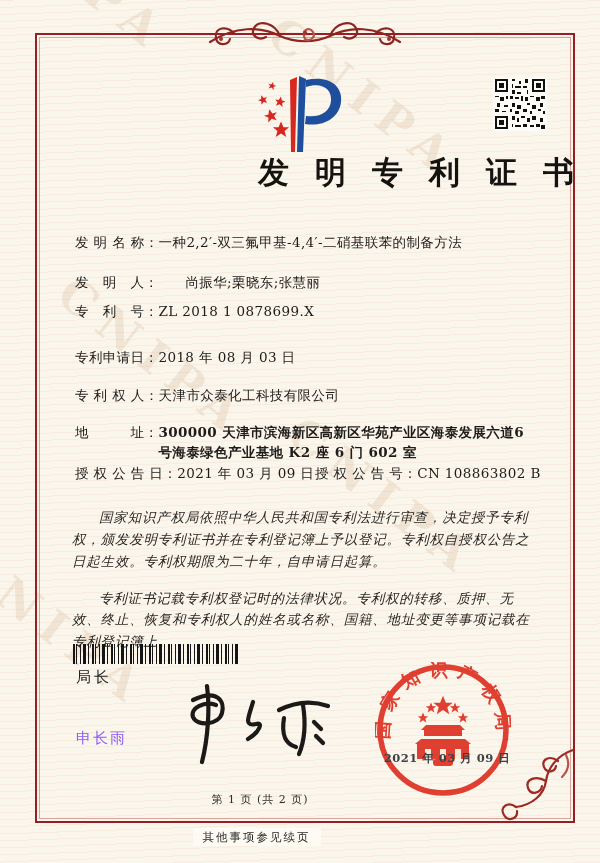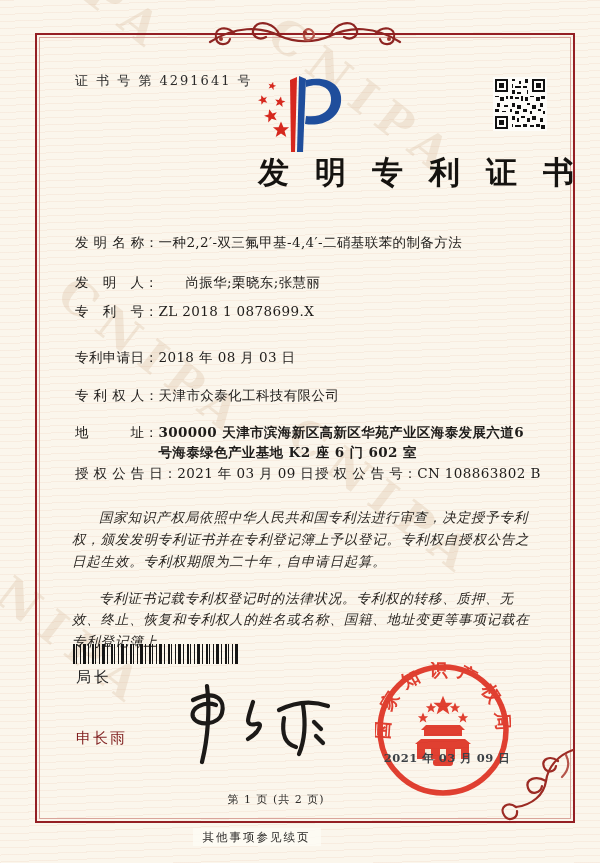--- a/index.html
+++ b/index.html
@@ -54,31 +54,31 @@
   .body-text p{margin:15px;text-indent:2em;}
 
   .barcode{position:absolute;left:73px;top:644px;width:166px;height:20px;
     background-image:repeating-linear-gradient(90deg,
       #151515 0 2px, transparent 2px 3px, #151515 3px 4px, transparent 4px 7px,
       #151515 7px 8px, transparent 8px 10px, #151515 10px 13px, transparent 13px 15px,
       #151515 15px 16px, transparent 16px 19px);}
 
   .role{position:absolute;left:76px;top:668px;font-size:15px;color:#222;
         letter-spacing:3px;}
-  .role-name{position:absolute;left:76px;top:729px;font-size:15px;color:#7f1d1d;
+  .role-name{position:absolute;left:76px;top:729px;font-size:15px;color:#8b5cf6;
         letter-spacing:2px;}
   .signature{position:absolute;left:163px;top:680px;width:185px;height:88px;}
 
   .seal{position:absolute;left:375px;top:662px;width:136px;height:136px;
         opacity:.93;mix-blend-mode:multiply;}
   .seal-date{position:absolute;left:381px;top:751px;width:132px;
              text-align:center;font-size:11.5px;font-weight:600;
              color:#3c4146;letter-spacing:.5px;z-index:5;}
 
-  .page-info{position:absolute;left:16px;top:792px;width:520px;text-align:center;
+  .page-info{position:absolute;left:0;top:792px;width:520px;text-align:center;
              font-size:11px;color:#2e2c2a;letter-spacing:1px;}
   .cont-note{position:absolute;left:0;top:830px;width:513px;text-align:center;
              font-size:11.5px;color:#2e2c2a;letter-spacing:2px;}
   .cont-note span{background:rgba(253,251,245,.85);padding:2px 10px;}
 </style>
 </head>
 <body>
 
 <div class="page">
 
@@ -111,21 +111,20 @@
   <svg class="ornament-corner" viewBox="0 0 80 80">
     <g stroke="#9c2b24" fill="none" stroke-width="2.2" stroke-linecap="round">
       <path d="M75,5 C60,10 50,22 48,36 C46,50 34,60 18,62"></path>
       <path d="M48,36 C38,30 27,34 30,43 C33,51 43,48 44,41"></path>
       <path d="M60,16 C52,10 43,14 46,22 C49,29 57,27 58,21"></path>
       <path d="M18,62 C10,56 1,62 6,70 C10,77 20,74 19,66"></path>
       <path d="M68,10 C72,18 70,26 64,32" stroke="#b5554a"></path>
     </g>
   </svg>
 
-  <div class="certno">证 书 号 第 4291641 号</div>
 
   <svg class="logo" viewBox="0 0 100 80">
     <defs>
       <path id="star" d="M0,-10 L2.9,-3.1 L9.5,-3.1 L4.2,1.2 L6.2,8.1 L0,4 L-6.2,8.1 L-4.2,1.2 L-9.5,-3.1 L-2.9,-3.1 Z"></path>
     </defs>
     <path d="M40,6 L47,3 L45,78 L41,78 Z" fill="#d6281e"></path>
     <path d="M49,2 L56,5 L53,78 L47,78 Z" fill="#1f4e9c"></path>
     <path d="M56,6 C80,1 93,13 91,28 C89,45 72,53 55,50 L56,42 C71,44 80,37 81,27 C82,15 72,8 56,13 Z" fill="#1f4e9c"></path>
     <g fill="#d6281e">
       <use href="#star" transform="translate(31,56) scale(0.85)"></use>

